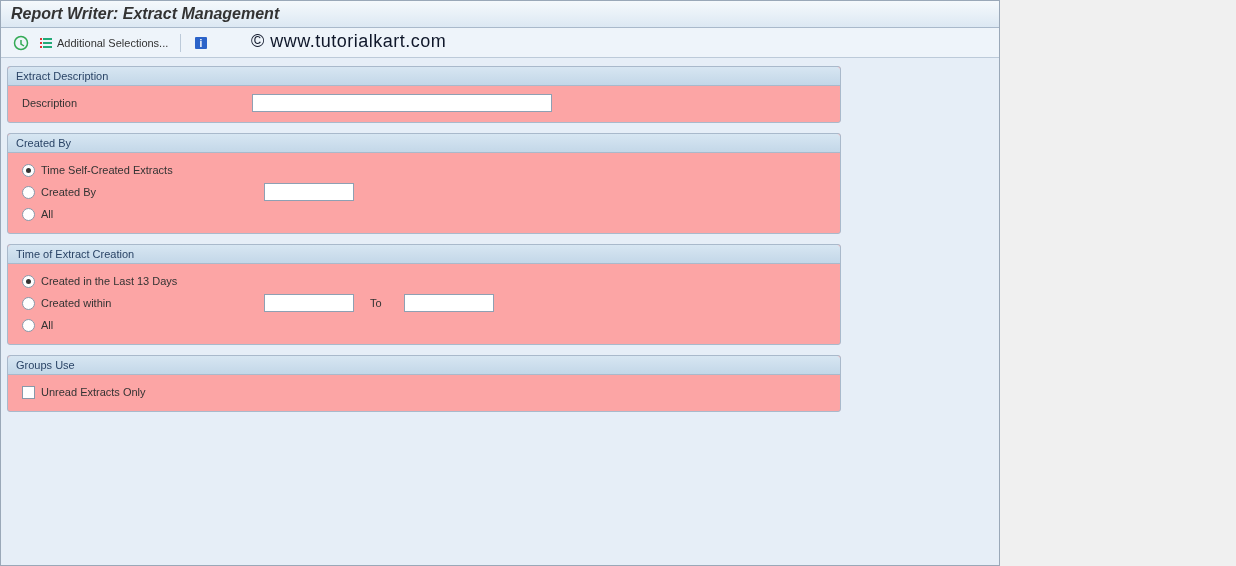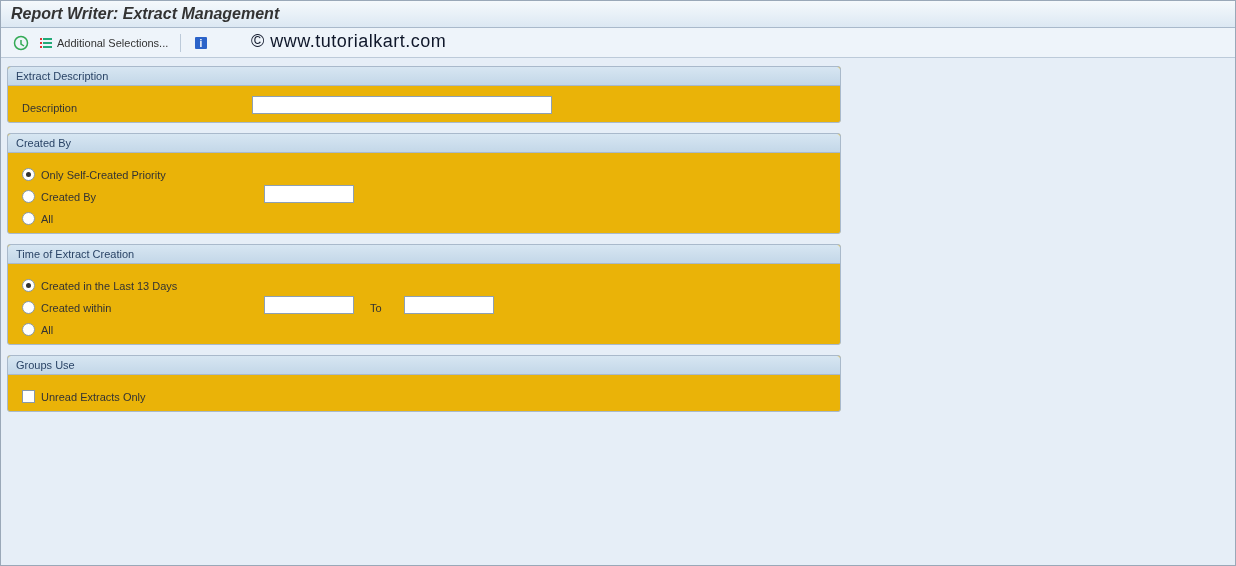--- a/index.html
+++ b/index.html
@@ -4,21 +4,21 @@
 <style>
   * { box-sizing: border-box; }
   body {
     margin: 0;
     font-family: Arial, sans-serif;
     font-size: 11px;
     background: #f0f0f0;
     color: #333;
   }
   .app {
-    width: 1236px;
+    width: 1000px;
     height: 566px;
     border: 1px solid #9aa8b8;
     background: #e6eef7;
     position: relative;
   }
   .title-bar {
     background: linear-gradient(to bottom, #f5f9fc, #dce8f3);
     border-bottom: 1px solid #a9b9cb;
     padding: 4px 10px;
   }
@@ -70,36 +70,36 @@
     pointer-events: none;
   }
   .content {
     padding: 8px 6px;
   }
   .groupbox {
     width: 834px;
     border: 1px solid #a9b9cb;
     border-radius: 3px;
     margin-bottom: 10px;
-    background: #eab308;
+    background: #fca5a5;
   }
   .groupbox-header {
     background: linear-gradient(to bottom, #d7e6f2, #c3d7e8);
     border-bottom: 1px solid #a9b9cb;
     padding: 3px 8px;
     font-size: 11px;
     color: #2a4466;
     border-radius: 3px 3px 0 0;
   }
   .groupbox-body {
     padding: 6px 10px 8px 14px;
   }
   .row {
     display: flex;
-    align-items: flex-end;
+    align-items: center;
     height: 22px;
   }
   .label-col { width: 230px; }
   .radio {
     width: 13px; height: 13px; border-radius: 50%;
     border: 1px solid #8899aa; background: #fff;
     display:inline-flex; align-items:center; justify-content:center;
     margin-right: 6px; flex-shrink:0;
   }
   .radio.selected::after {
@@ -180,21 +180,21 @@
           <input class="text w-long" type="text" style="">
         </div>
       </div>
     </div>
 
     <div class="groupbox">
       <div class="groupbox-header">Created By</div>
       <div class="groupbox-body">
         <div class="row">
           <span class="radio selected"></span>
-          <span>Only Self-Created Priority</span>
+          <span>Time Self-Created Extracts</span>
         </div>
         <div class="row">
           <span class="radio"></span>
           <span style="width:223px">Created By</span>
           <input class="text w-med" type="text" style="">
         </div>
         <div class="row">
           <span class="radio"></span>
           <span>All</span>
         </div>

